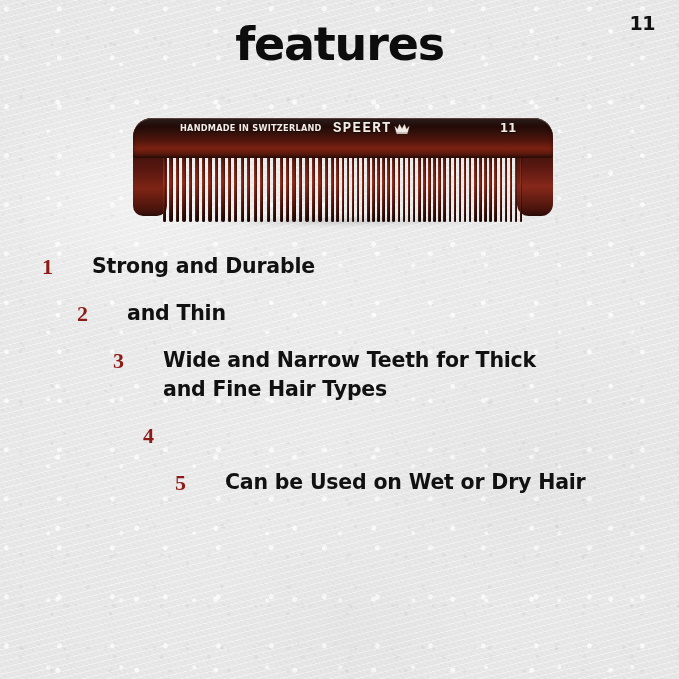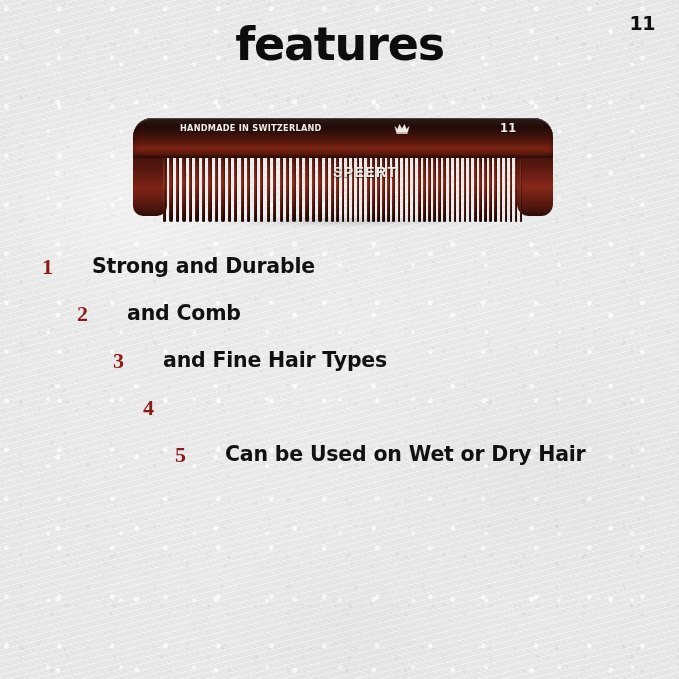--- a/index.html
+++ b/index.html
@@ -171,26 +171,25 @@
     text-shadow: 0 1px 1px rgba(0,0,0,0.6);
   }
   .label-origin {
     left: 26px;
     font-size: 8.2px;
     letter-spacing: 0.25px;
     padding-left: 21px;
   }
   .label-brand {
     left: 200px;
-    font-family: Liberation Sans, sans-serif;
+    font-family: Liberation Mono, monospace;
     font-weight: 700;
     font-size: 14px;
     letter-spacing: 1.4px;
     top: 2px;
-    margin-top: 44px;
   }
   .crown-icon {
     position: absolute;
     left: 261px;
     top: 5px;
     width: 16px;
     height: 11px;
   }
   .label-size {
     left: 367px;
@@ -329,26 +328,27 @@
   <div class="features" id="features-list">
       <div class="feature" style="padding-left: 42px;">
         <div class="f-num">1</div>
         <div class="f-text">
           <span class="ln">Strong and Durable</span>
         </div>
       </div>
       <div class="feature" style="padding-left: 77px;">
         <div class="f-num">2</div>
         <div class="f-text">
-          <span class="ln">and Comb</span>
+          <span class="ln">and Thin</span>
         </div>
       </div>
       <div class="feature" style="padding-left: 113px;">
         <div class="f-num">3</div>
         <div class="f-text">
+          <span class="ln">Wide and Narrow Teeth for Thick</span>
           <span class="ln">and Fine Hair Types</span>
         </div>
       </div>
       <div class="feature" style="padding-left: 143px;">
         <div class="f-num">4</div>
       </div>
       <div class="feature" style="padding-left: 175px;">
         <div class="f-num">5</div>
         <div class="f-text">
           <span class="ln">Can be Used on Wet or Dry Hair</span>

